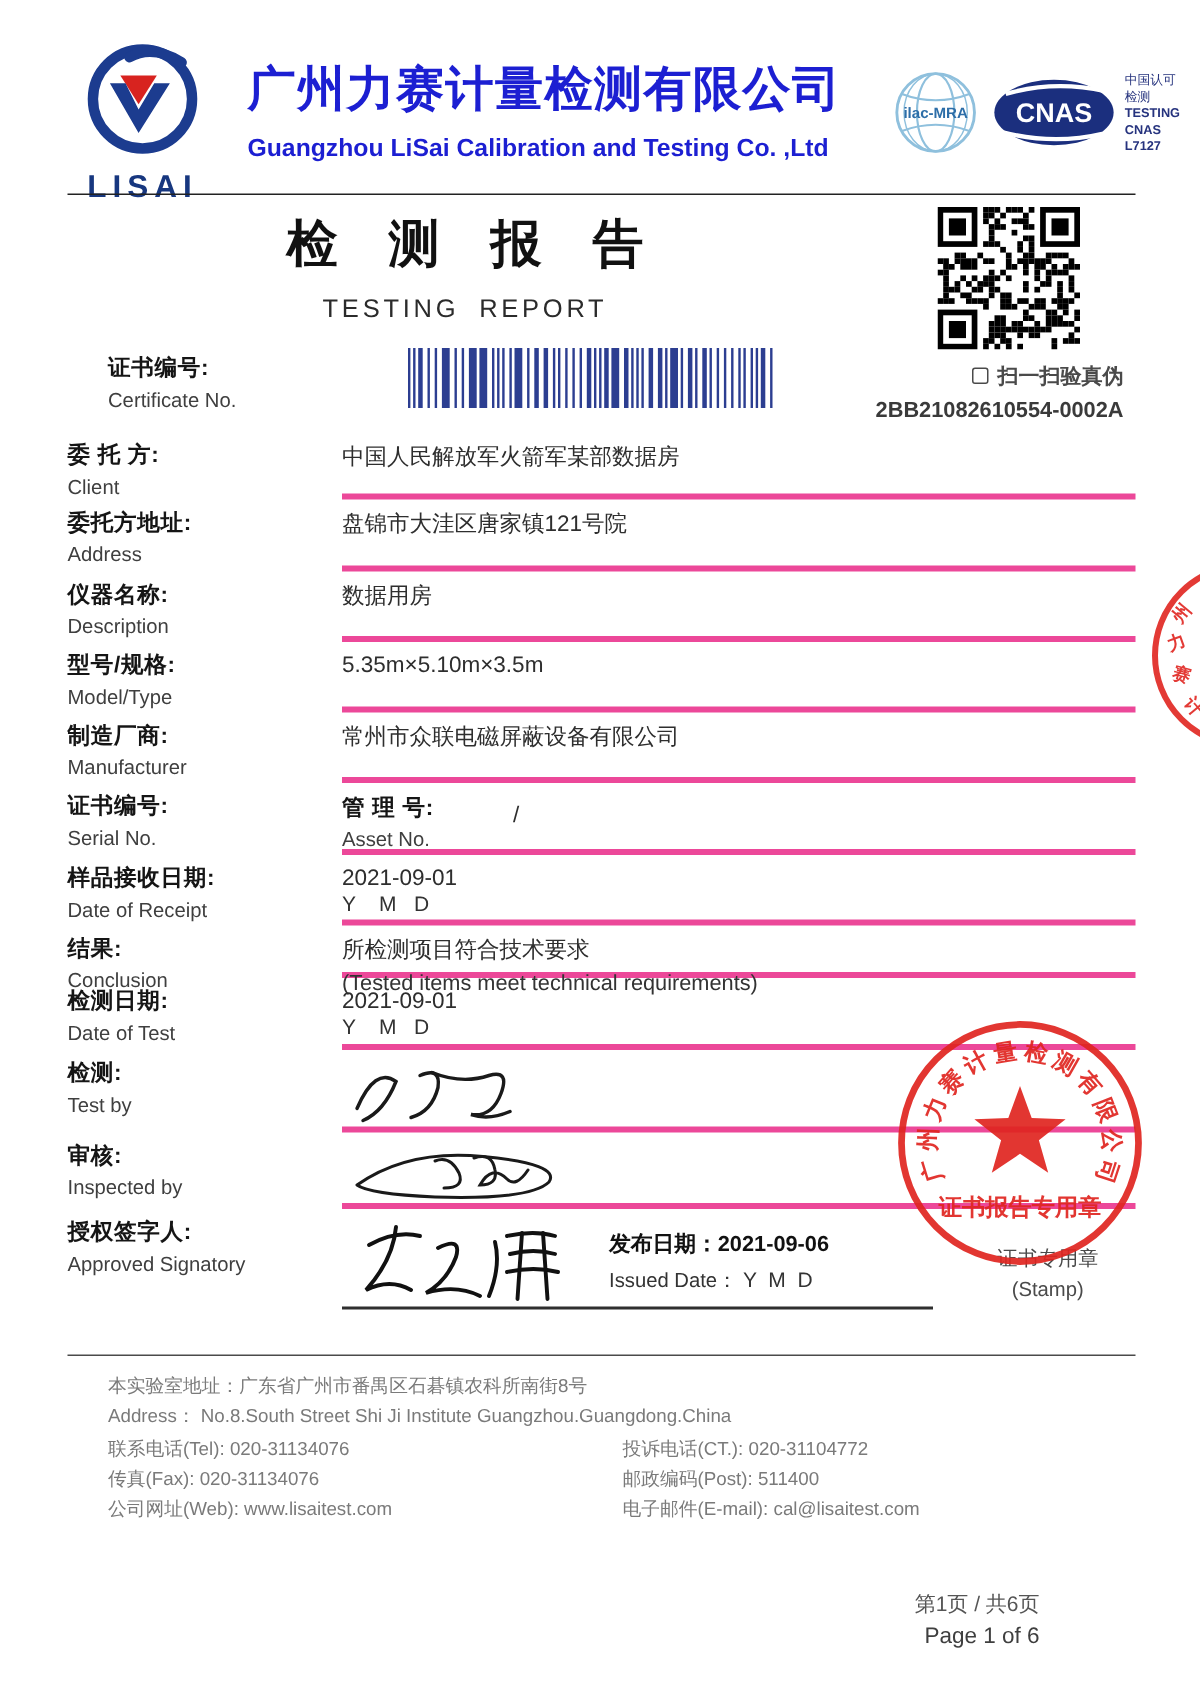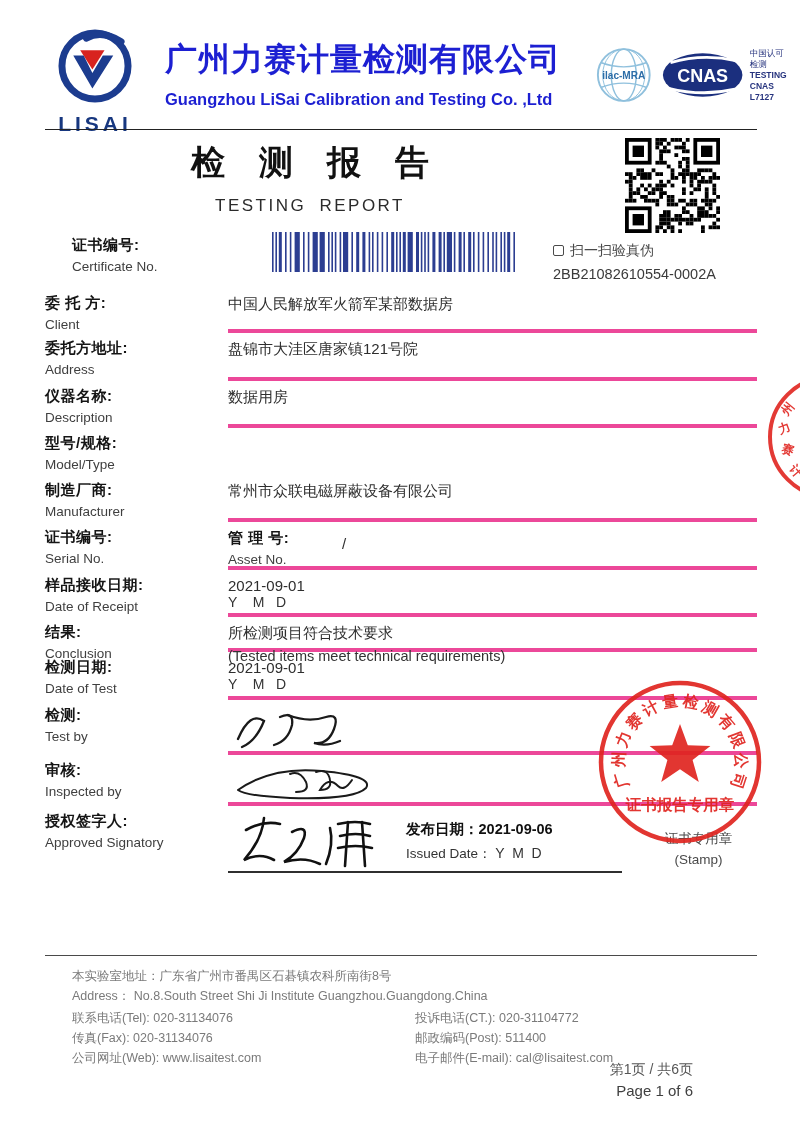--- a/index.html
+++ b/index.html
@@ -22,21 +22,21 @@
   .title-cn{font-size:34px;font-weight:bold;color:#111;letter-spacing:34px;margin-right:-34px;}
   .title-en{margin-top:10px;font-size:17px;color:#2b2b2b;letter-spacing:2.5px;word-spacing:6px;}
   .qr{position:absolute;left:625px;top:138px;width:95px;height:95px;}
 
   
   .cert-row{position:absolute;left:45px;top:232px;width:712px;}
   .cert-labels{position:absolute;left:27px;top:4px;}
   .label-cn{font-size:15px;font-weight:bold;color:#151515;letter-spacing:.5px;}
   .label-en{margin-top:4px;font-size:13.5px;color:#3f3f3f;}
   .barcode{position:absolute;left:225px;top:0;width:250px;height:40px;}
-  .scan-col{position:absolute;left:508px;top:10px;width:182px;text-align:left;}
+  .scan-col{position:absolute;left:522px;top:10px;width:182px;text-align:right;font-weight:bold;}
   .scan-hint{font-size:14px;color:#4a4a4a;}
   .scan-box{display:inline-block;width:9px;height:9px;border:1.5px solid #4a4a4a;border-radius:2px;margin-right:6px;vertical-align:-1px;}
   .cert-num{margin-top:6px;font-size:14.5px;color:#3a3a3a;}
 
   
   .form{position:absolute;left:45px;top:288px;width:712px;}
   .frow{display:flex;}
   .lcol{flex:0 0 183px;padding-top:6px;}
   .vcol{flex:1;border-bottom:4px solid #ec4899;padding-top:7px;position:relative;}
   .vcol.noline{border-bottom:none;padding-top:0;}
@@ -53,21 +53,21 @@
   .issued-l1{font-size:14.5px;font-weight:bold;color:#111;}
   .issued-l2{margin-top:6px;font-size:13.5px;color:#333;}
   .stamp-caption{position:absolute;left:398px;top:22px;width:145px;text-align:center;
                  font-size:13.5px;color:#4a4a4a;line-height:21px;}
 
   
   .stamp{position:absolute;left:594px;top:676px;width:172px;height:172px;opacity:.92;z-index:5;}
   .edge-stamp{position:absolute;left:765px;top:372px;width:130px;height:130px;opacity:.9;z-index:5;}
 
   
-  .footer{position:absolute;left:45px;top:955px;width:712px;border-top:1.5px solid #4a4a4a;
+  .footer{position:absolute;left:45px;top:903px;width:712px;border-top:1.5px solid #4a4a4a;
           padding-top:10px;font-size:12.5px;color:#7a7a7a;}
   .f-line{padding-left:27px;line-height:20px;}
   .f-grid{margin-top:2px;padding-left:27px;display:grid;grid-template-columns:343px 1fr;row-gap:0;}
   .f-grid div{line-height:20px;}
   .pagination{position:absolute;right:107px;top:1058px;text-align:right;}
   .pg-cn{font-size:14px;color:#555;line-height:22px;}
   .pg-en{font-size:15px;color:#3f3f3f;line-height:22px;}
 </style>
 </head>
 <body>
@@ -428,20 +428,23 @@
       <div class="vcol">
           <div class="value">数据用房</div>
         </div>
     </div>
 
     <div class="frow" style="height:47px">
       <div class="lcol">
           <div class="label-cn">型号/规格:</div>
           <div class="label-en">Model/Type</div>
         </div>
+      <div class="vcol">
+          <div class="value">5.35m×5.10m×3.5m</div>
+        </div>
     </div>
 
     <div class="frow" style="height:47px">
       <div class="lcol">
           <div class="label-cn">制造厂商:</div>
           <div class="label-en">Manufacturer</div>
         </div>
       <div class="vcol">
           <div class="value">常州市众联电磁屏蔽设备有限公司</div>
         </div>

